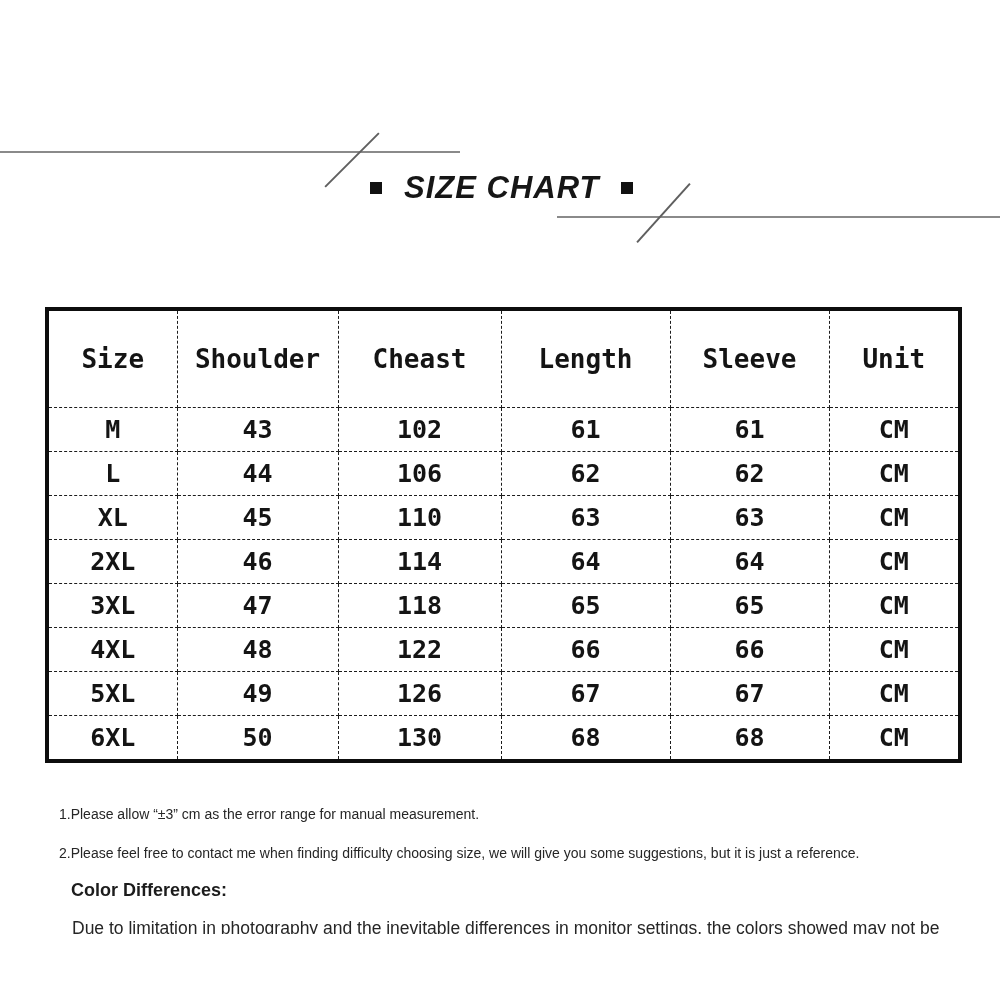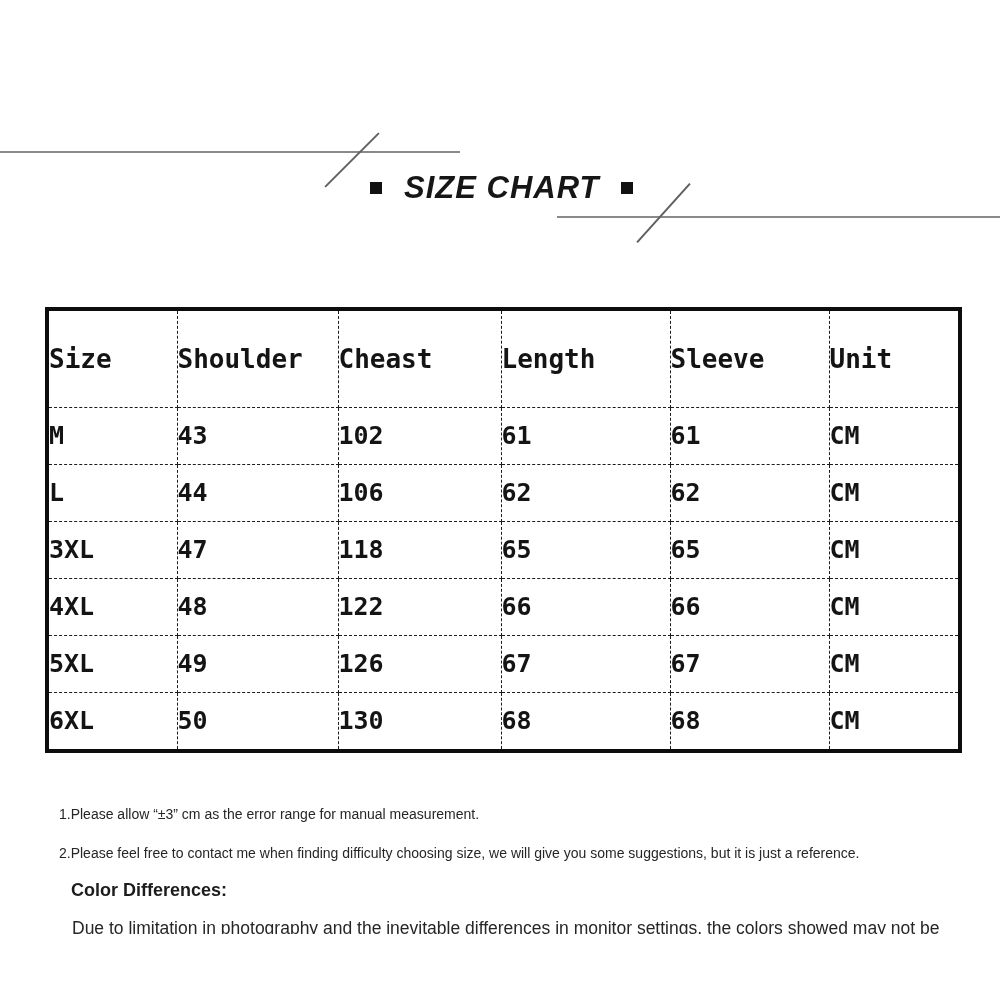--- a/index.html
+++ b/index.html
@@ -28,21 +28,21 @@
     letter-spacing:1px; color:#161616; white-space:nowrap;
   }
 
   
   .size-table {
     position:absolute; left:45px; top:307px;
     width:913px; height:446px;
     border-collapse:collapse; table-layout:fixed;
     border:4px solid #0d0d0d;
     font-family:"DejaVu Sans Mono", monospace;
-    font-weight:bold; color:#141414; text-align:left;
+    font-weight:bold; color:#141414; text-align:center;
   }
   .size-table th, .size-table td { border:1.5px dashed #1c1c1c; padding:0; vertical-align:middle; }
   .size-table th { height:96px; font-size:26px; font-weight:bold; }
   .size-table td { height:43px; font-size:25px; }
 
   
   .notes { position:absolute; left:59px; top:801px; width:916px; }
   .note { font-size:14px; line-height:27px; margin:0 0 12px 0; color:#262626; }
   .note-heading { font-size:18px; font-weight:bold; line-height:23px; margin:12px; color:#1c1c1c; }
   .note-colors { font-size:17.5px; line-height:26px; margin:13px; color:#262626; }
@@ -94,20 +94,36 @@
       </tr>
       <tr>
         <td>L</td>
         <td>44</td>
         <td>106</td>
         <td>62</td>
         <td>62</td>
         <td>CM</td>
       </tr>
       <tr>
+        <td>XL</td>
+        <td>45</td>
+        <td>110</td>
+        <td>63</td>
+        <td>63</td>
+        <td>CM</td>
+      </tr>
+      <tr>
+        <td>2XL</td>
+        <td>46</td>
+        <td>114</td>
+        <td>64</td>
+        <td>64</td>
+        <td>CM</td>
+      </tr>
+      <tr>
         <td>3XL</td>
         <td>47</td>
         <td>118</td>
         <td>65</td>
         <td>65</td>
         <td>CM</td>
       </tr>
       <tr>
         <td>4XL</td>
         <td>48</td>

